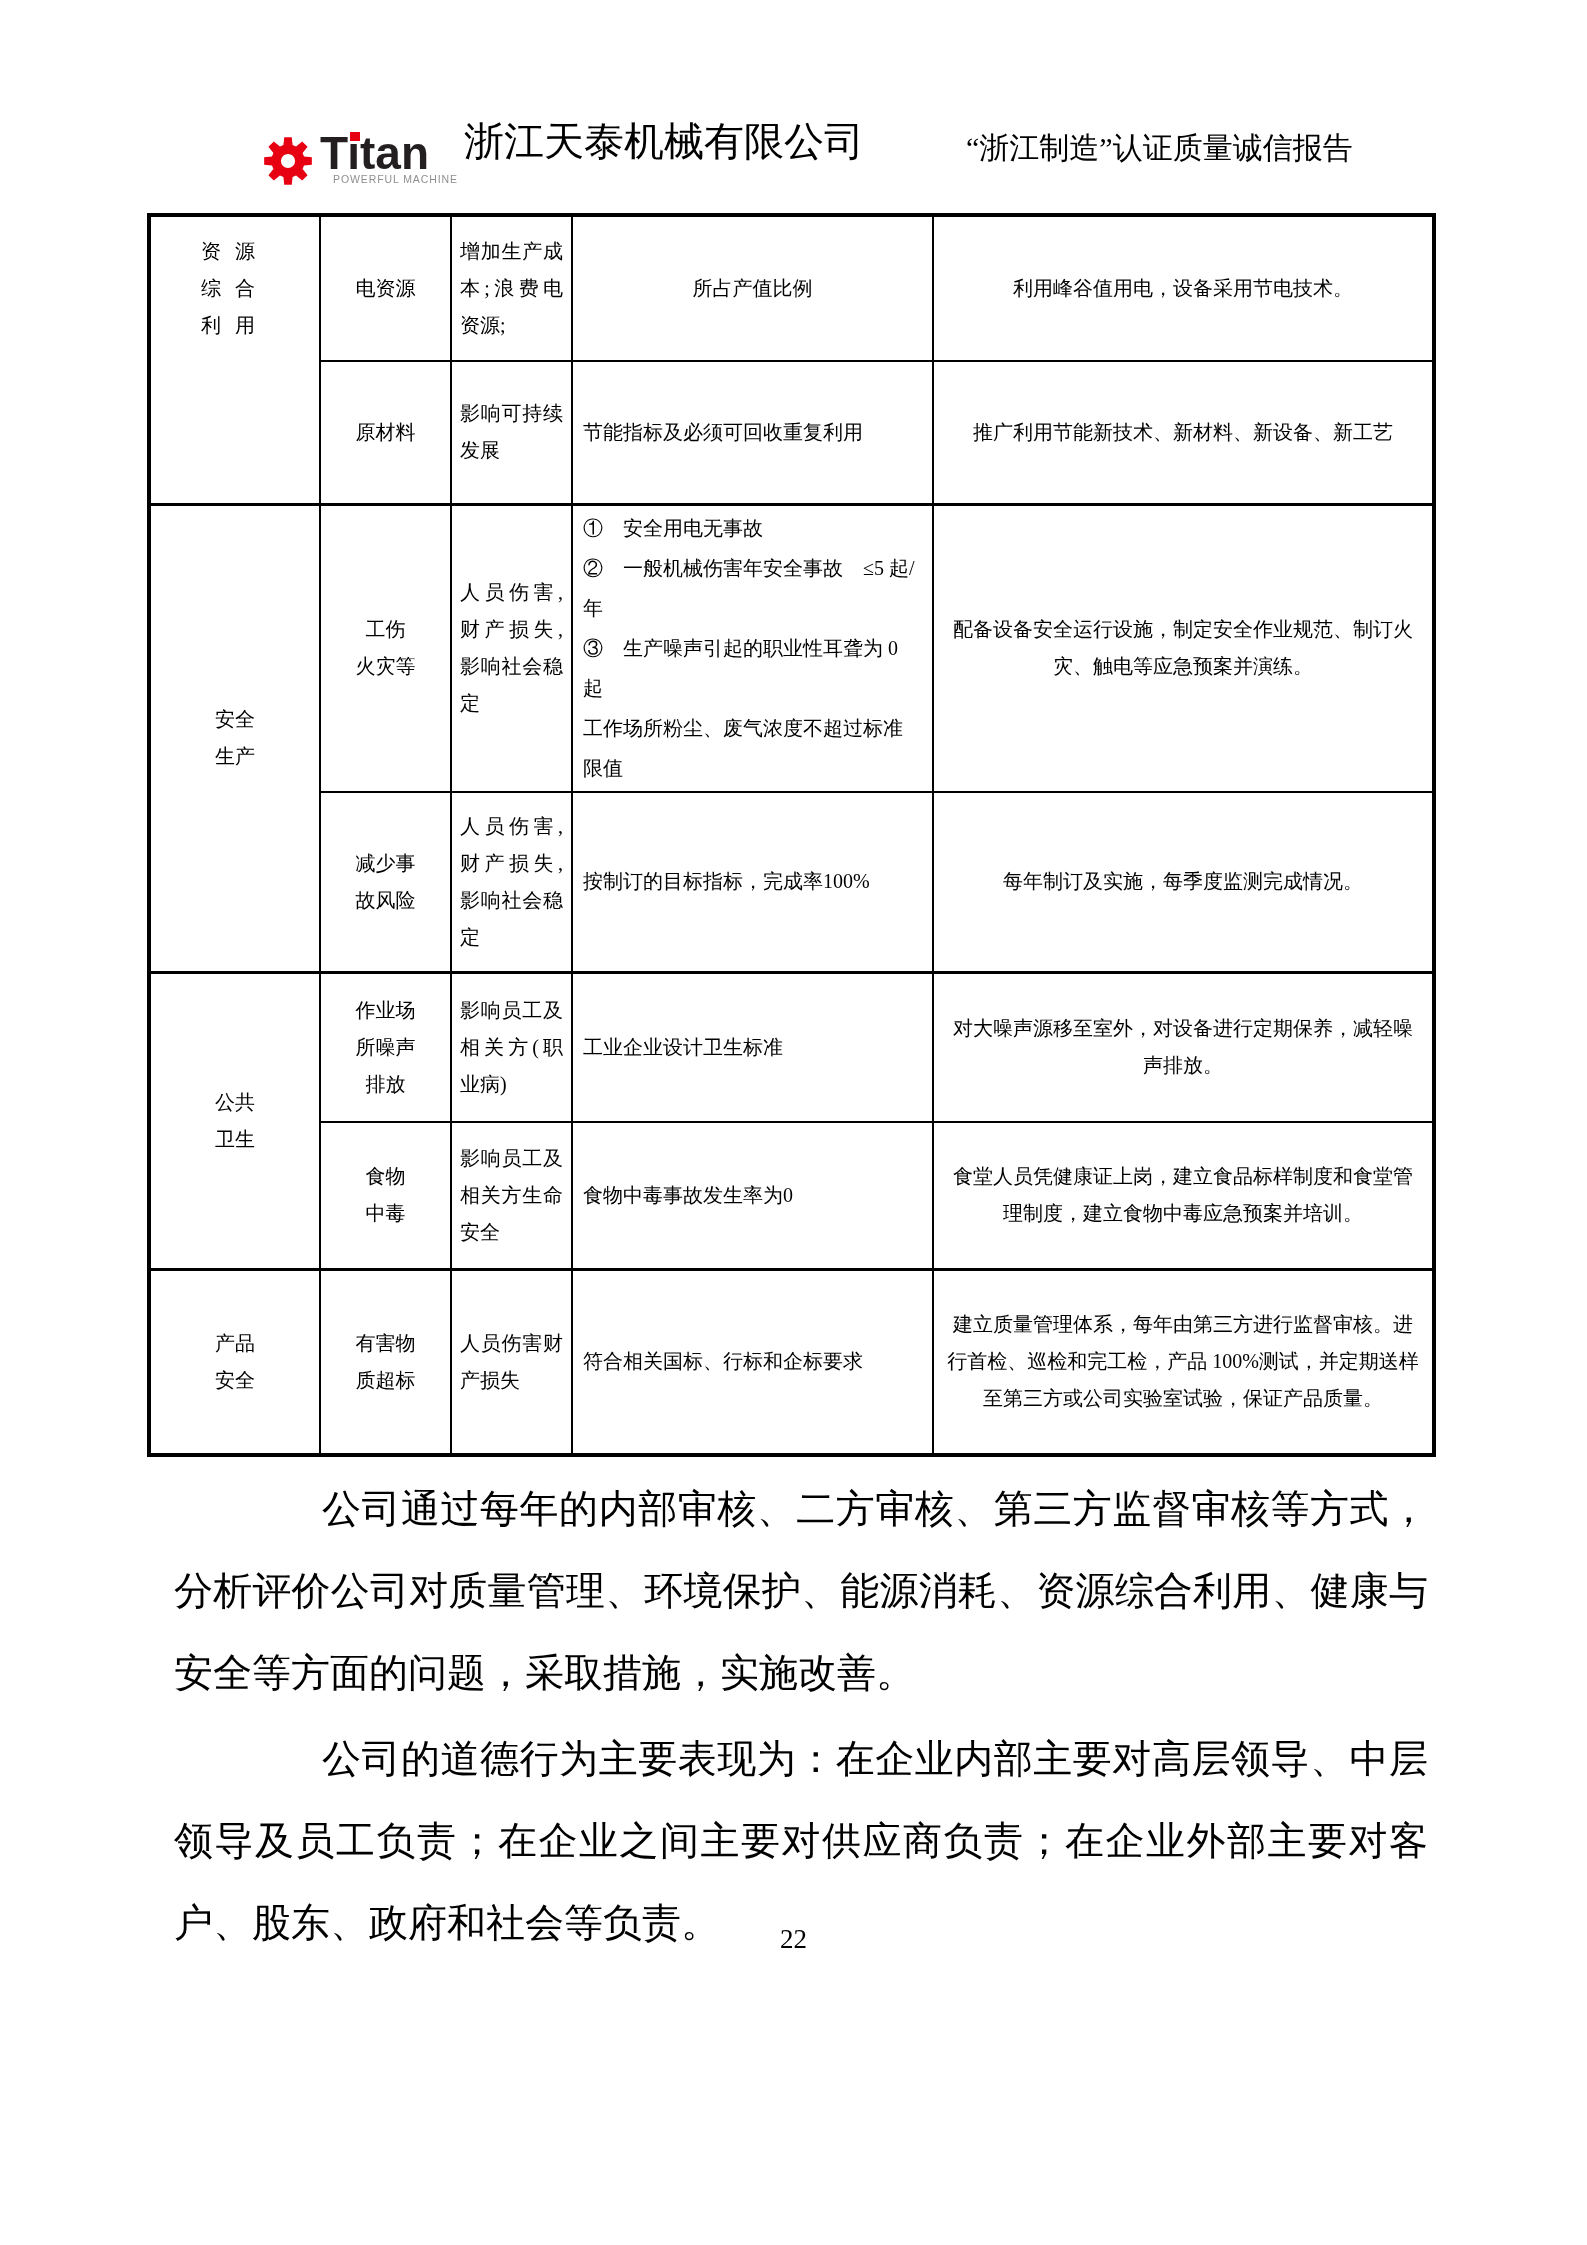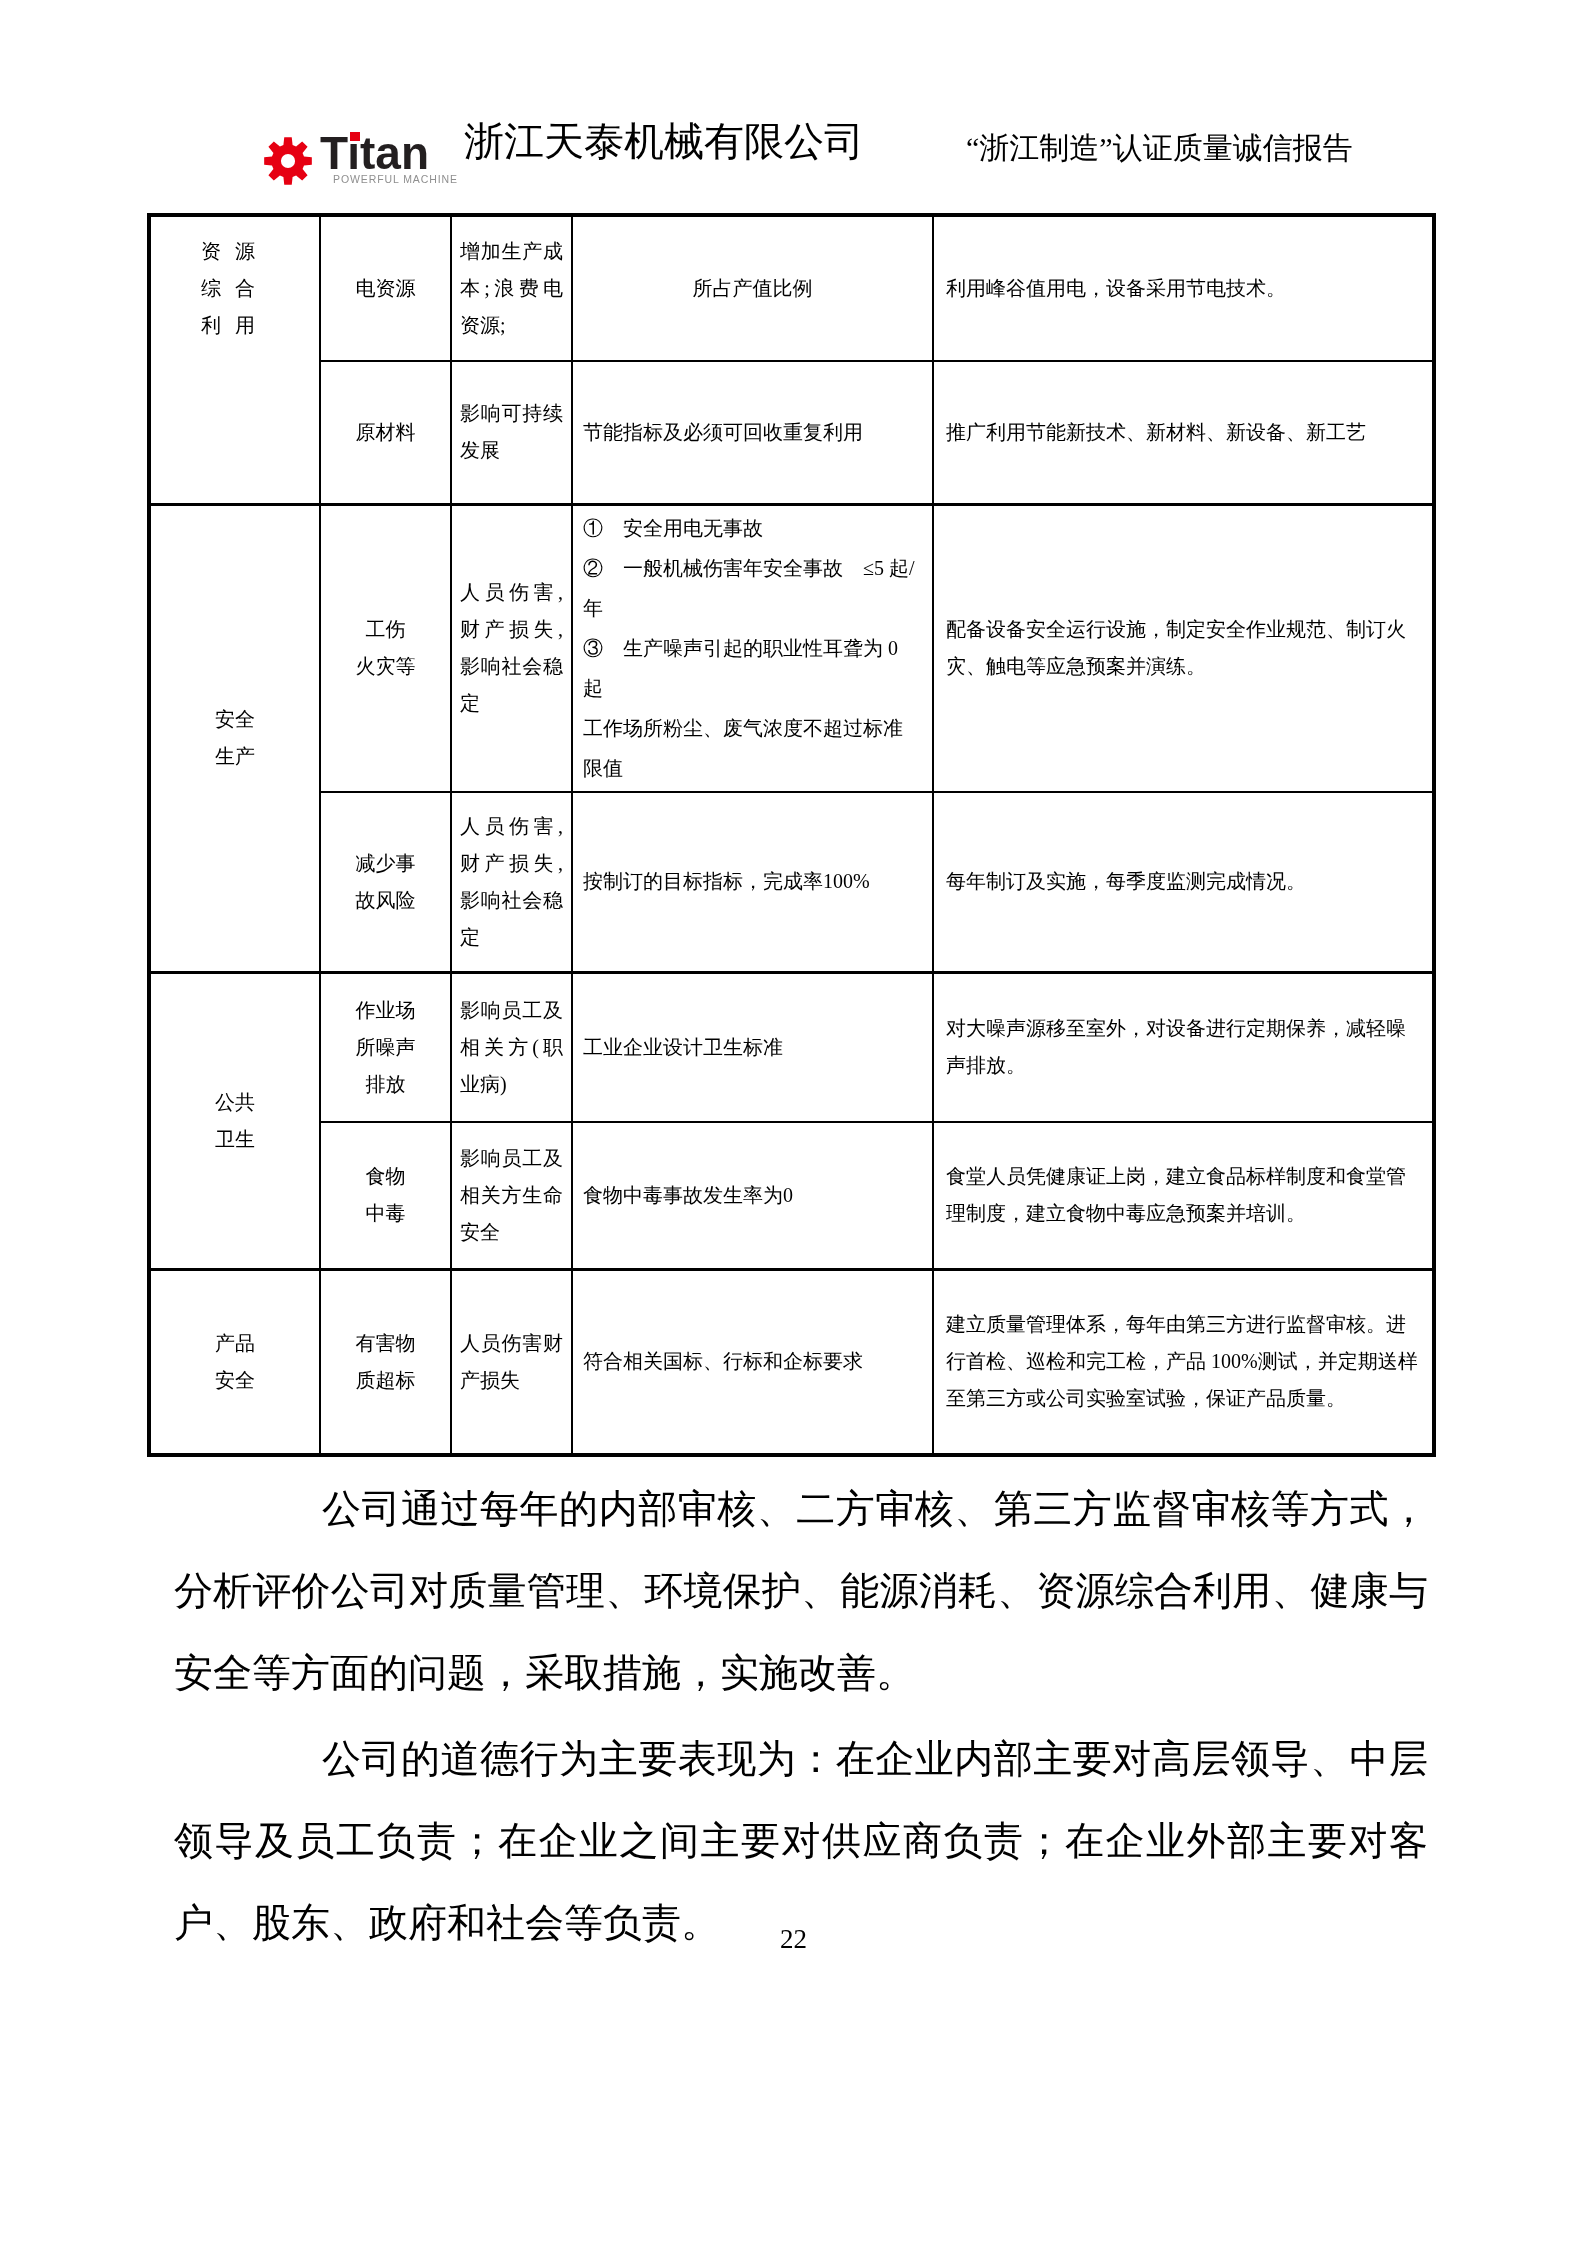--- a/index.html
+++ b/index.html
@@ -38,21 +38,21 @@
   tr.r1{height:146px;} tr.r2{height:143px;} tr.r3{height:288px;}
   tr.r4{height:180px;} tr.r5{height:150px;} tr.r6{height:147px;} tr.r7{height:186px;}
   td.cat{text-align:center;white-space:pre-line;padding:0 8px;}
   td.cat.spaced{letter-spacing:14px;}
   td.cat.vtop{vertical-align:top;padding-top:16px;}
   td.item{text-align:center;white-space:pre-line;padding:0 8px;}
   td.impact{text-align:justify;text-justify:inter-character;padding:0 8px;}
   td.criteria{text-align:left;padding:0 10px;}
   td.criteria.center{text-align:center;}
   td.criteria .crit-line{line-height:40px;}
-  td.measures{text-align:left;padding:0 12px;}
+  td.measures{text-align:center;padding:0 12px;}
   
   .body-text{
     position:absolute;left:170px;top:1464px;width:1262px;
     font-size:39px;line-height:82px;text-align:justify;
   }
   .body-text p{margin:4px;text-indent:148px;}
   
   .page-number{
     position:absolute;left:0;top:1924px;width:1587px;
     text-align:center;font-size:27px;

